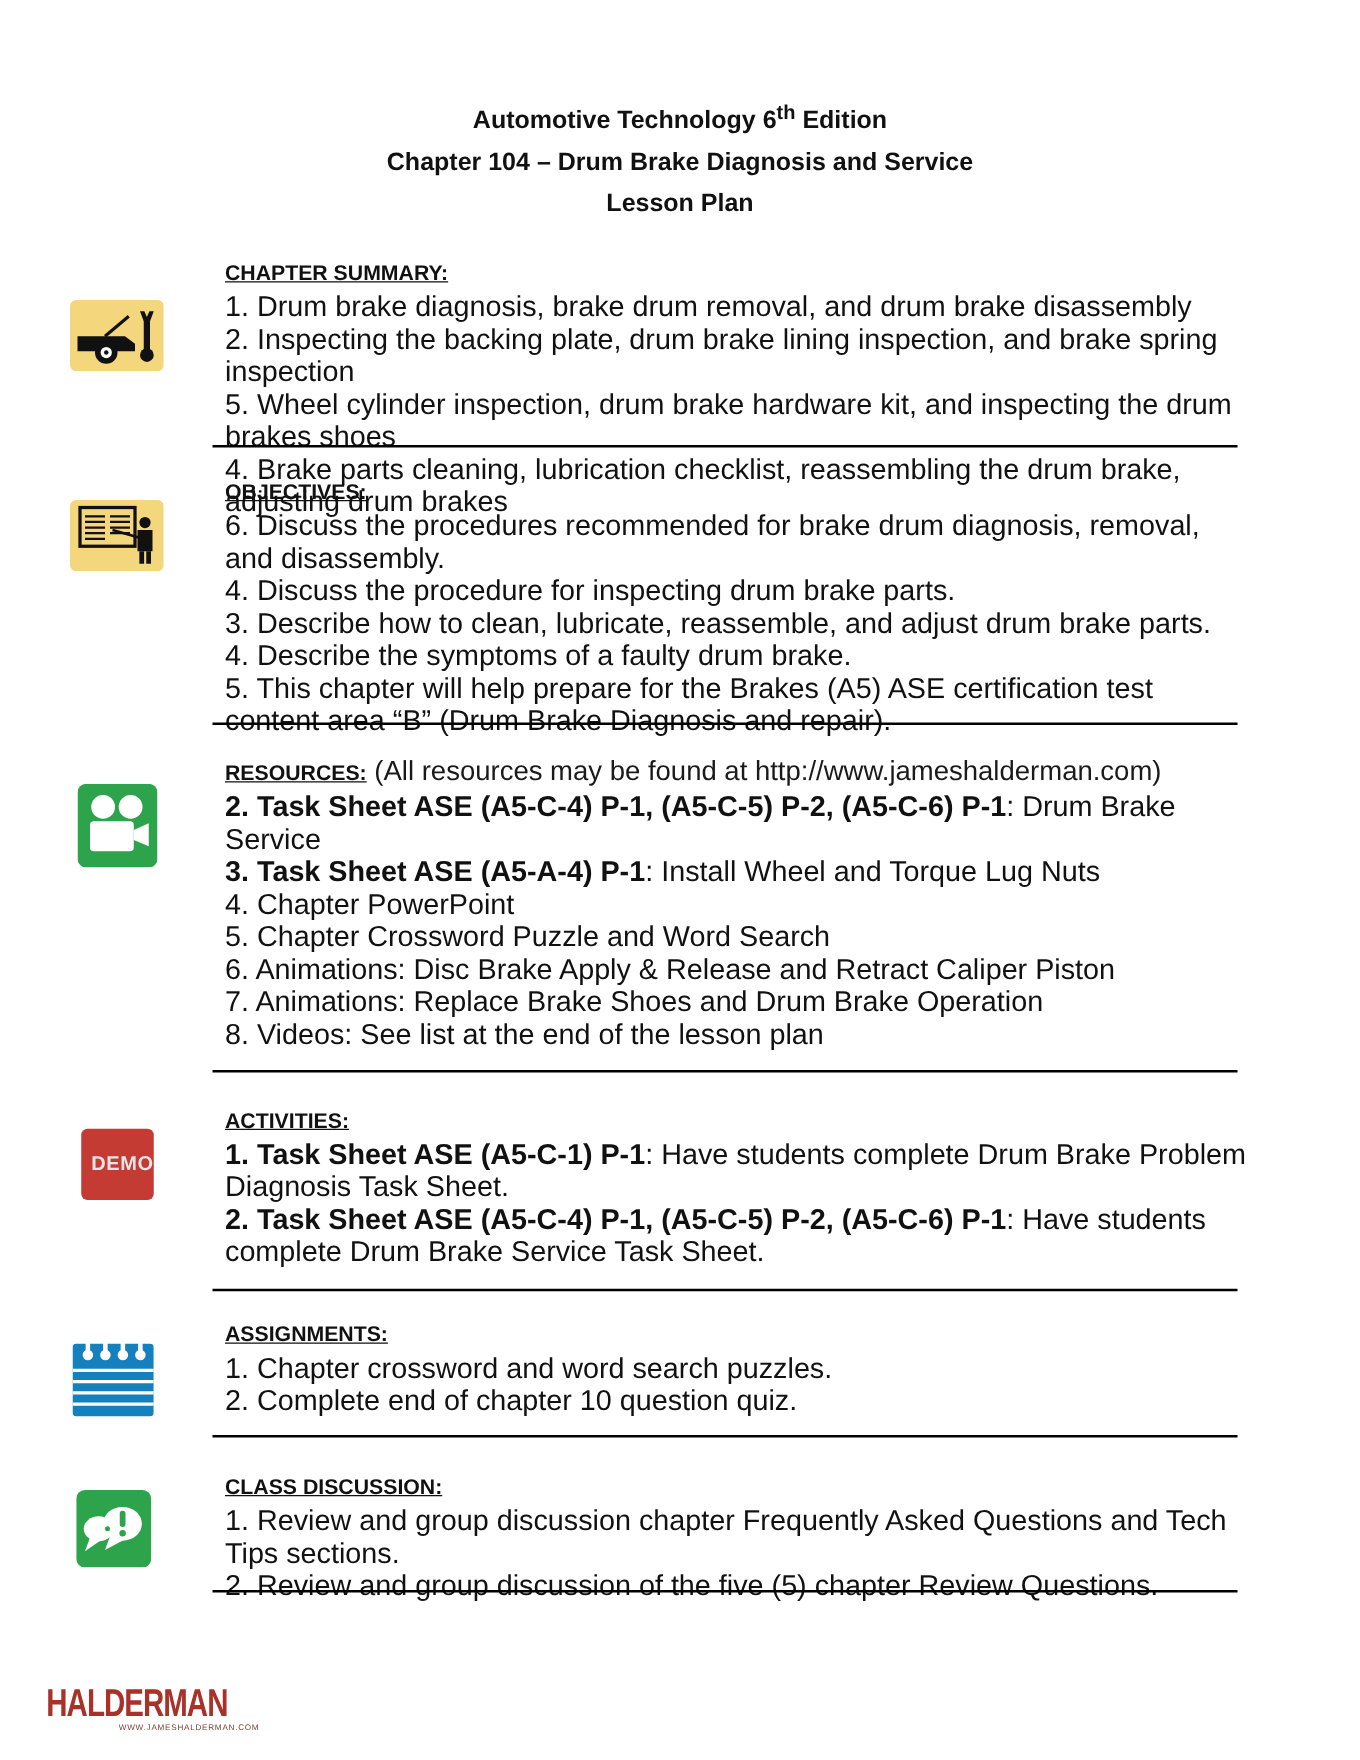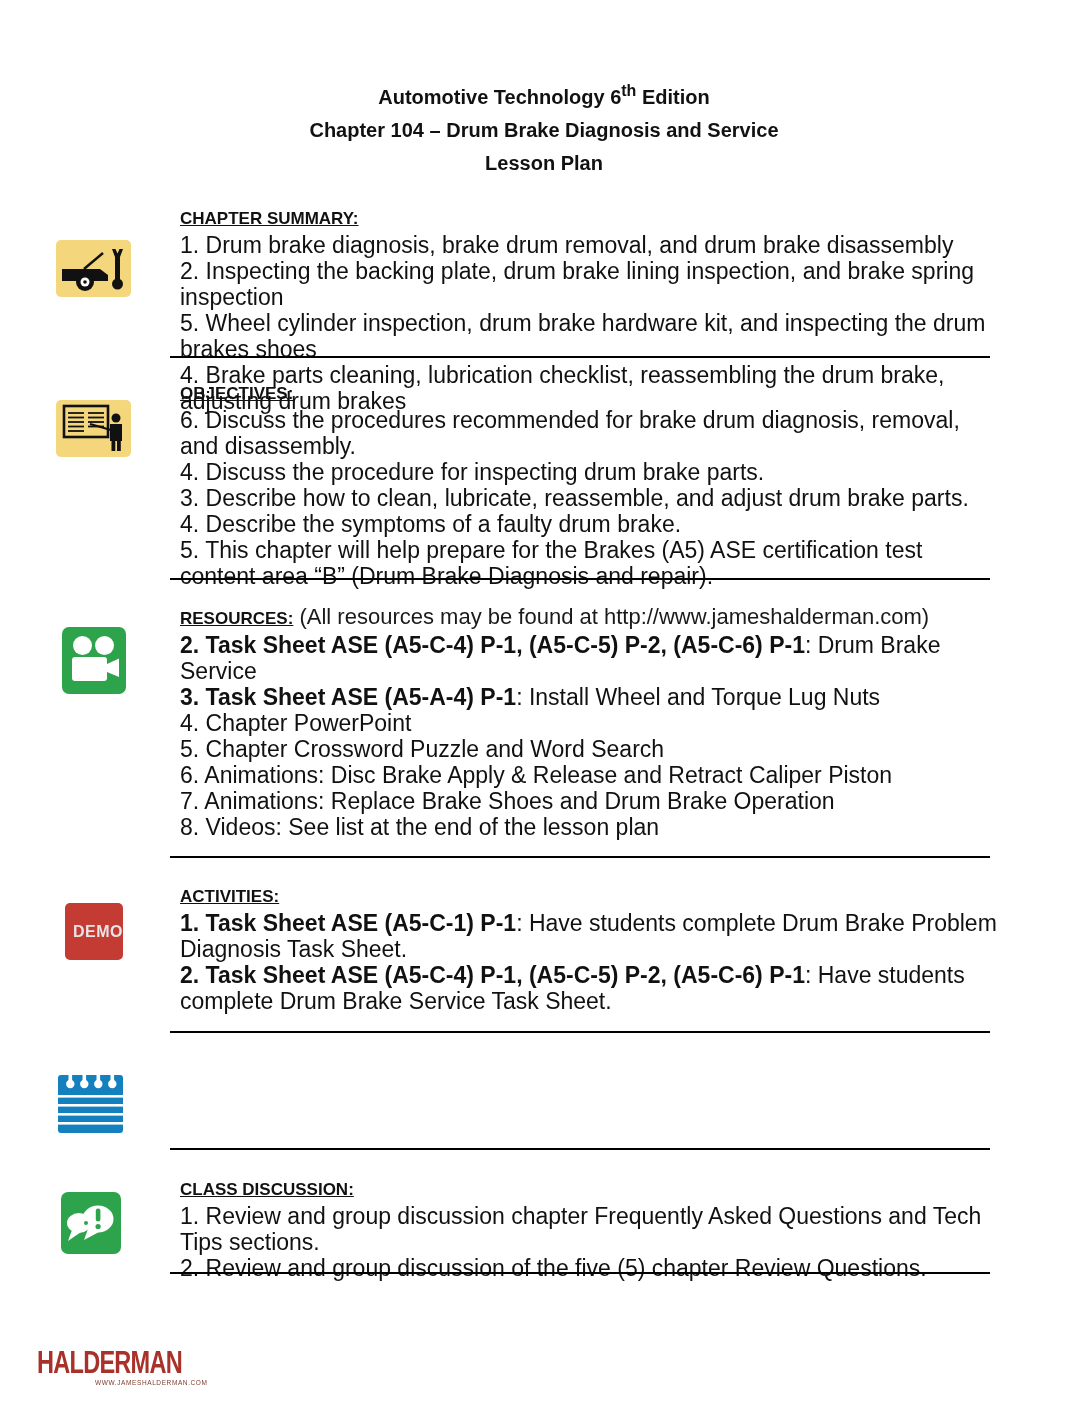--- a/index.html
+++ b/index.html
@@ -178,20 +178,25 @@
   </section>
   <div class="divider" style="top:856px;"></div>
 
   <section class="sec" style="top:884px;">
     <h2 class="sec-heading">ACTIVITIES:</h2>
     <p class="line"><b>1. Task Sheet ASE (A5-C-1) P-1</b><span>: Have students complete Drum Brake Problem Diagnosis Task Sheet.</span></p>
     <p class="line"><b>2. Task Sheet ASE (A5-C-4) P-1, (A5-C-5) P-2, (A5-C-6) P-1</b><span>: Have students complete Drum Brake Service Task Sheet.</span></p>
   </section>
   <div class="divider" style="top:1031px;"></div>
 
+  <section class="sec" style="top:1055px;">
+    <h2 class="sec-heading">ASSIGNMENTS:</h2>
+    <p class="line">1. Chapter crossword and word search puzzles.</p>
+    <p class="line">2. Complete end of chapter 10 question quiz.</p>
+  </section>
   <div class="divider" style="top:1148px;"></div>
 
   <section class="sec" style="top:1177px;">
     <h2 class="sec-heading">CLASS DISCUSSION:</h2>
     <p class="line"><span>1. Review and group discussion chapter </span><a class="doclink">Frequently Asked Questions</a><span> and </span><a class="doclink">Tech Tips</a><span> sections.</span></p>
     <p class="line"><span>2. Review and group discussion of the five (5) chapter </span><a class="doclink">Review Questions</a><span>.</span></p>
   </section>
   <div class="divider" style="top:1272px;"></div>
 
   <div class="logo">

